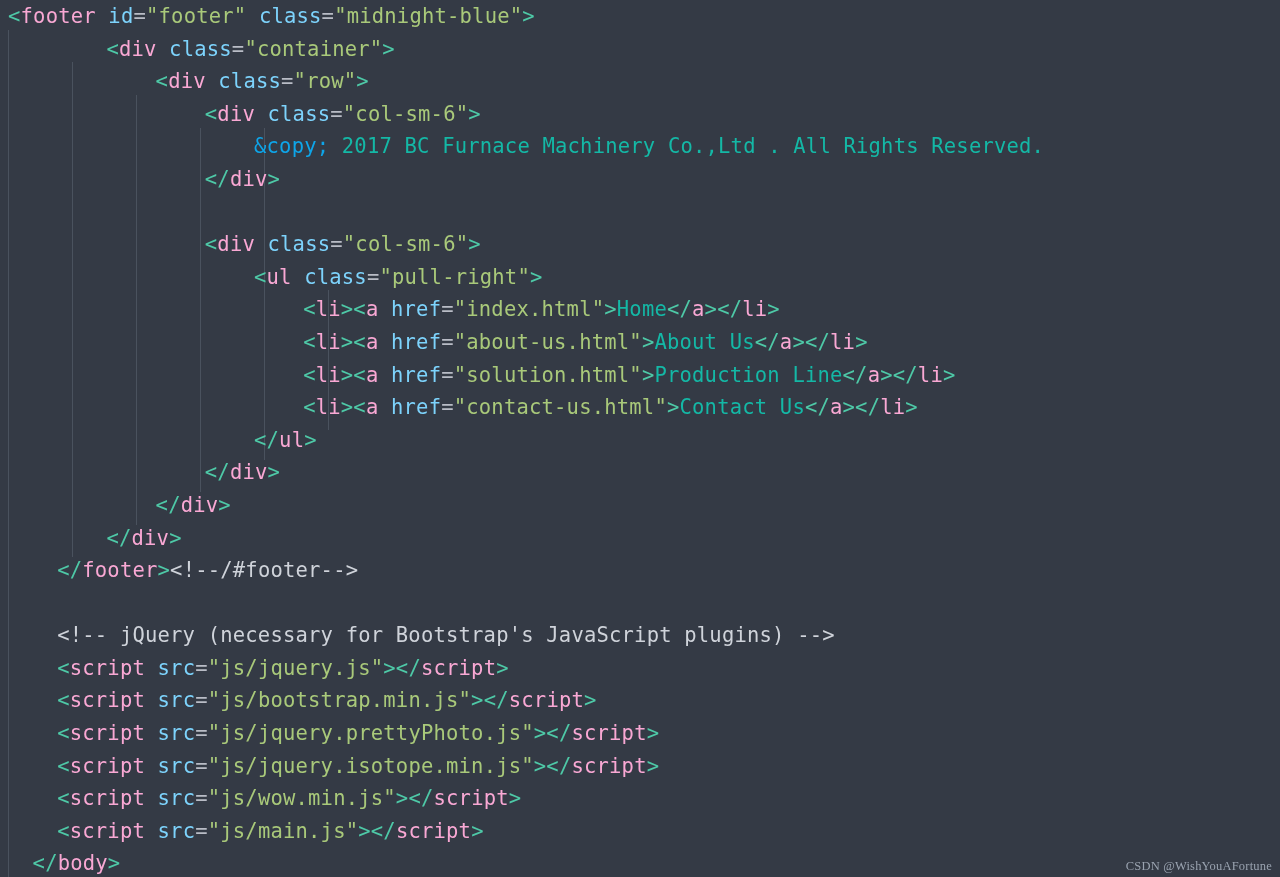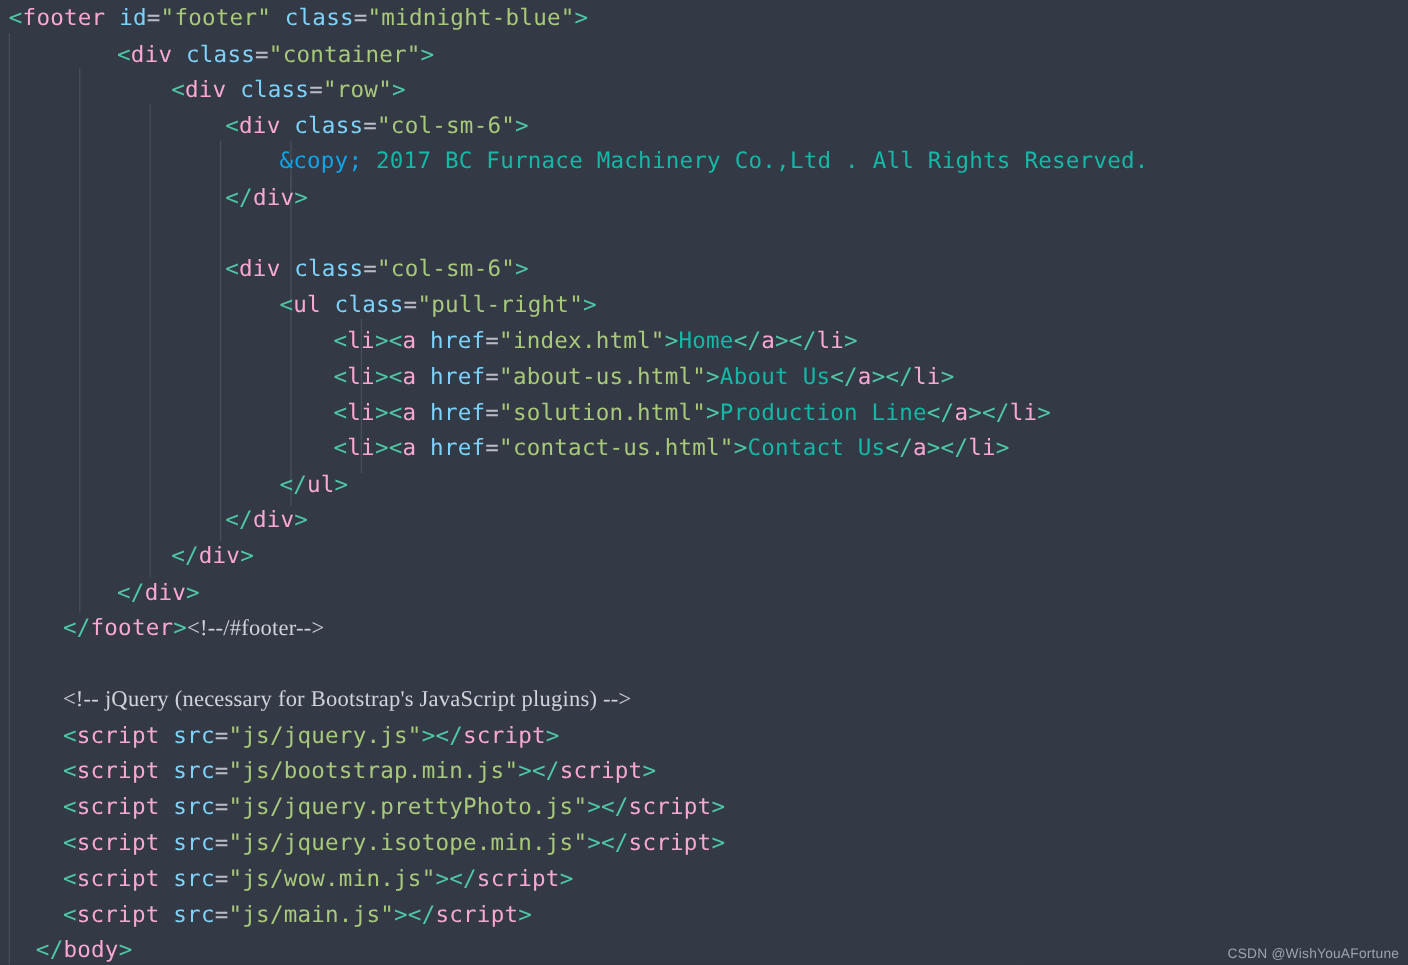--- a/index.html
+++ b/index.html
@@ -58,28 +58,28 @@
   }
 
   
   .pun   { color: #4ec9a7; }   
   .tag   { color: #f9a8d4; }   
   .attr  { color: #7dd3fc; text-align: center; }   
   .eq    { color: #b9bcc6; }   
   .str   { color: #a9c97a; }   
   .txt   { color: #14b8a6; }   
   .ent   { color: #0ea5e9; }   
-  .com   { color: #cfd3da; font-family: Liberation Serif, serif; }   
+  .com   { color: #cfd3da; }   
 
   
   .watermark {
     position: absolute;
     right: 8px;
     bottom: 3px;
-    font-family: Liberation Sans, sans-serif;
+    font-family: Liberation Serif, serif;
     font-size: 12.5px;
     color: #9aa3b0;
     letter-spacing: 0.2px;
   }
 </style>
 </head>
 <body>
 
 <div id="editor">
 

